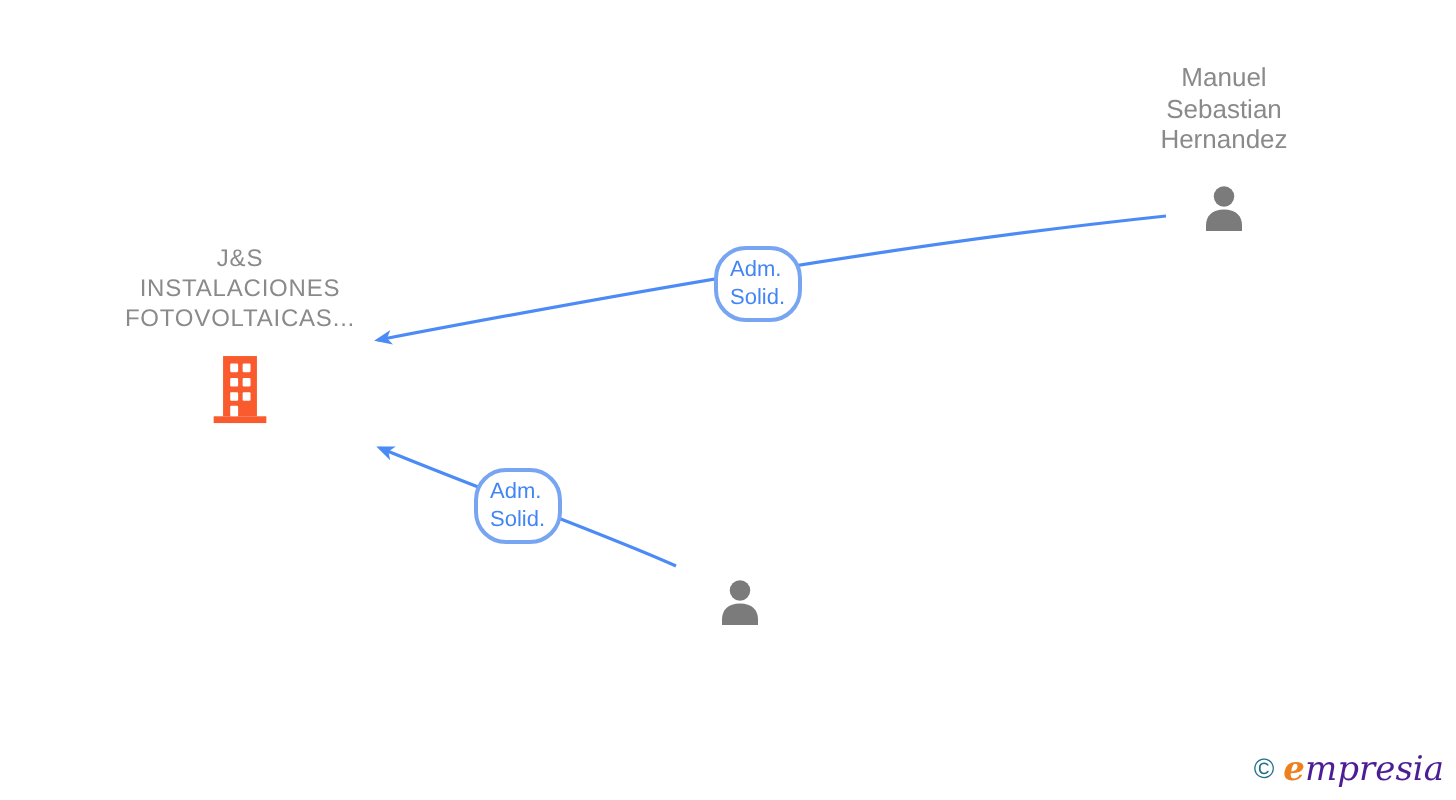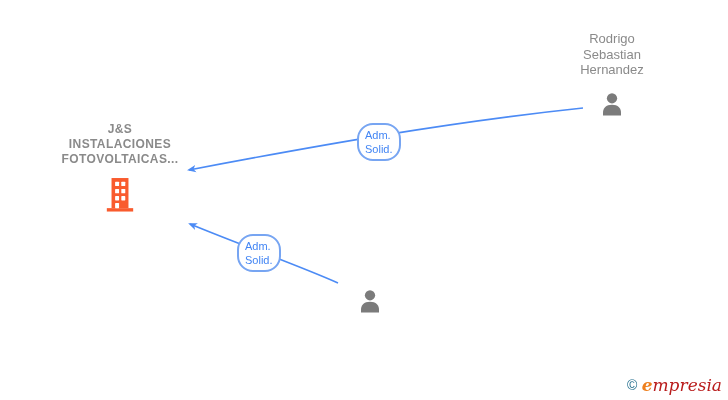--- a/index.html
+++ b/index.html
@@ -31,21 +31,21 @@
     text-align: center;
     cursor: pointer;
   }
   .node-label {
     color: #8a8a8a;
     white-space: pre-line;
   }
   .company-label {
     font-size: 12px;
     line-height: 15px;
-    font-weight: bold;
+    font-weight: normal;
     letter-spacing: 0.4px;
   }
   .person-label {
     font-size: 13px;
     line-height: 15.5px;
   }
   .icon-wrap {
     display: inline-block;
     line-height: 0;
   }
@@ -79,21 +79,21 @@
   .brand-word {
     font-family: "DejaVu Serif", serif;
     font-style: italic;
     font-size: 17px;
   }
   .brand-e {
     color: #ee7f1d;
     font-weight: bold;
   }
   .brand-rest {
-    color: #b91c1c;
+    color: #4c1d95;
   }
 </style>
 </head>
 <body>
 
 <div class="stage">
 
   <svg class="edges-layer" width="728" height="400" viewBox="0 0 728 400" xmlns="http://www.w3.org/2000/svg">
     <defs>
       <marker id="arrowhead" markerWidth="10" markerHeight="10" refX="7" refY="4.5" orient="auto" markerUnits="userSpaceOnUse">
@@ -117,21 +117,21 @@
         <rect x="11.8" y="12.6" width="4.2" height="4.6" rx="0.6" fill="#ffffff"></rect>
         <rect x="18.4" y="12.6" width="4.2" height="4.6" rx="0.6" fill="#ffffff"></rect>
         <rect x="11.8" y="20.2" width="4.2" height="4.6" rx="0.6" fill="#ffffff"></rect>
         <rect x="18.4" y="20.2" width="4.2" height="4.6" rx="0.6" fill="#ffffff"></rect>
         <rect x="11.8" y="27.4" width="4.2" height="5.6" rx="0.6" fill="#ffffff"></rect>
       </svg>
     </span>
   </div>
 
   <div class="node" style="left:552px; top:31px; width:120px;">
-    <div class="node-label person-label">Rodrigo
+    <div class="node-label person-label">Manuel
 Sebastian
 Hernandez</div>
     <span class="icon-wrap person-icon-above">
       <svg width="30" height="30" viewBox="0 0 24 24" xmlns="http://www.w3.org/2000/svg">
         <circle cx="12" cy="6.6" r="4.1" fill="#7b7b7b"></circle>
         <path d="M12 11.8 c-4.8 0 -7.2 2.7 -7.2 6.3 L4.8 20.4 L19.2 20.4 L19.2 18.1 c0 -3.6 -2.4 -6.3 -7.2 -6.3 Z" fill="#7b7b7b"></path>
       </svg>
     </span>
   </div>
 

